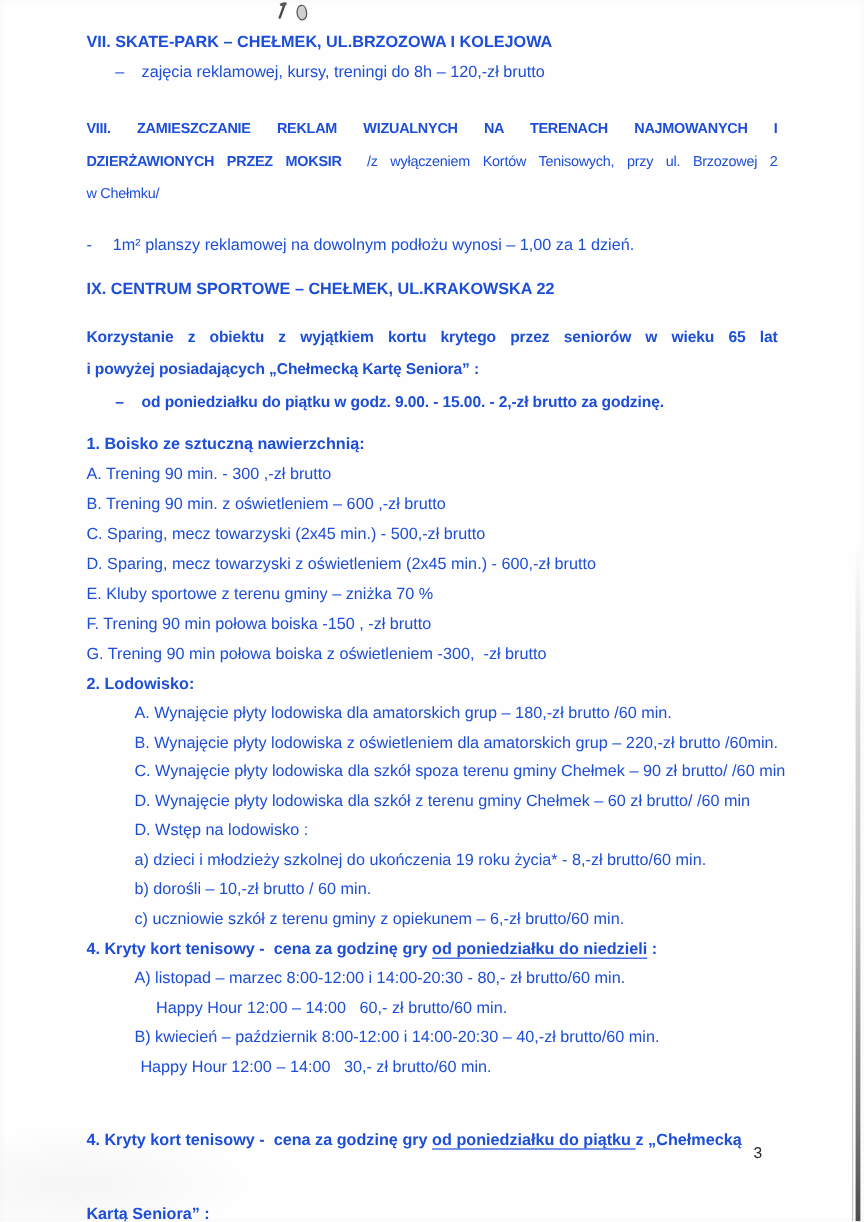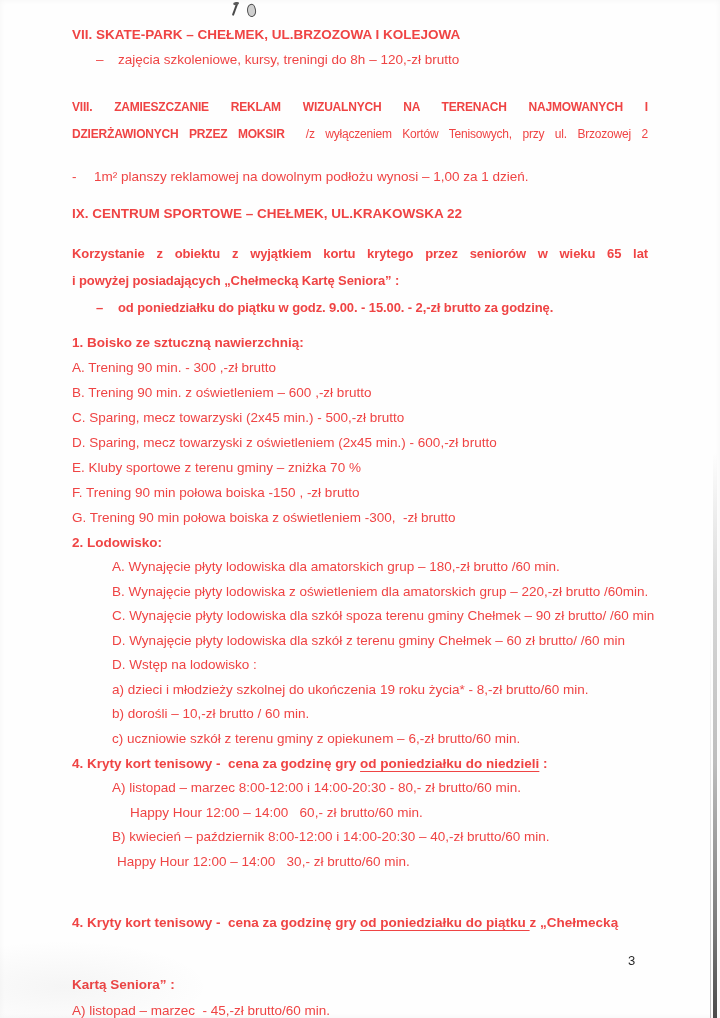--- a/index.html
+++ b/index.html
@@ -6,21 +6,21 @@
   .page {
     position:relative;
     width:720px; height:1018px;
     background:#fefefe;
     overflow:hidden;
     font-family:"Liberation Sans","DejaVu Sans",sans-serif;
     color:#1f1f1f;
     box-shadow: inset 0 0 6px rgba(0,0,0,0.04);
   }
   .content { padding:22px 72px 0 72px; }
-  .line { font-size:13.5px; line-height:25px; white-space:pre; color:#ef4444; }
+  .line { font-size:13.5px; line-height:25px; white-space:pre; color:#1d4ed8; }
   .b { font-weight:bold; }
   .lh245 { line-height:24.5px;margin-left:40px; }
   .lh26 { line-height:26px;margin-top:36px; }
   .just {
     white-space:pre-wrap;
     text-align:justify;
     text-align-last:justify;
     line-height:27px;
   }
   .viii-para .line, .ix-intro .line { line-height:27px; }
@@ -78,25 +78,26 @@
 <body>
 
 <div class="page">
 
   <div class="ink1"></div>
   <div class="ink2"></div>
 
   <div class="content">
 
     <div class="line b">VII. SKATE-PARK – CHEŁMEK, UL.BRZOZOWA I KOLEJOWA</div>
-    <div class="line bullet-ind"><span class="dash">–</span><span>zajęcia szkoleniowe, kursy, treningi do 8h – 120,-zł brutto</span></div>
+    <div class="line bullet-ind"><span class="dash">–</span><span>zajęcia reklamowej, kursy, treningi do 8h – 120,-zł brutto</span></div>
 
     <div class="viii-para">
       <div class="line b just">VIII. ZAMIESZCZANIE REKLAM WIZUALNYCH NA TERENACH NAJMOWANYCH I</div>
       <div class="line just"><span class="b">DZIERŻAWIONYCH PRZEZ MOKSIR</span><span>  /z wyłączeniem Kortów Tenisowych, przy ul. Brzozowej 2</span></div>
+      <div class="line">w Chełmku/</div>
     </div>
     <div class="line viii-item"><span class="dash-sm">-</span><span>1m² planszy reklamowej na dowolnym podłożu wynosi – 1,00 za 1 dzień.</span></div>
 
     <div class="line b ix-h">IX. CENTRUM SPORTOWE – CHEŁMEK, UL.KRAKOWSKA 22</div>
     <div class="ix-intro">
       <div class="line b just">Korzystanie z obiektu z wyjątkiem kortu krytego przez seniorów w wieku 65 lat</div>
       <div class="line b">i powyżej posiadających „Chełmecką Kartę Seniora” :</div>
       <div class="line b bullet-ind"><span class="dash">–</span><span>od poniedziałku do piątku w godz. 9.00. - 15.00. - 2,-zł brutto za godzinę.</span></div>
     </div>
 

